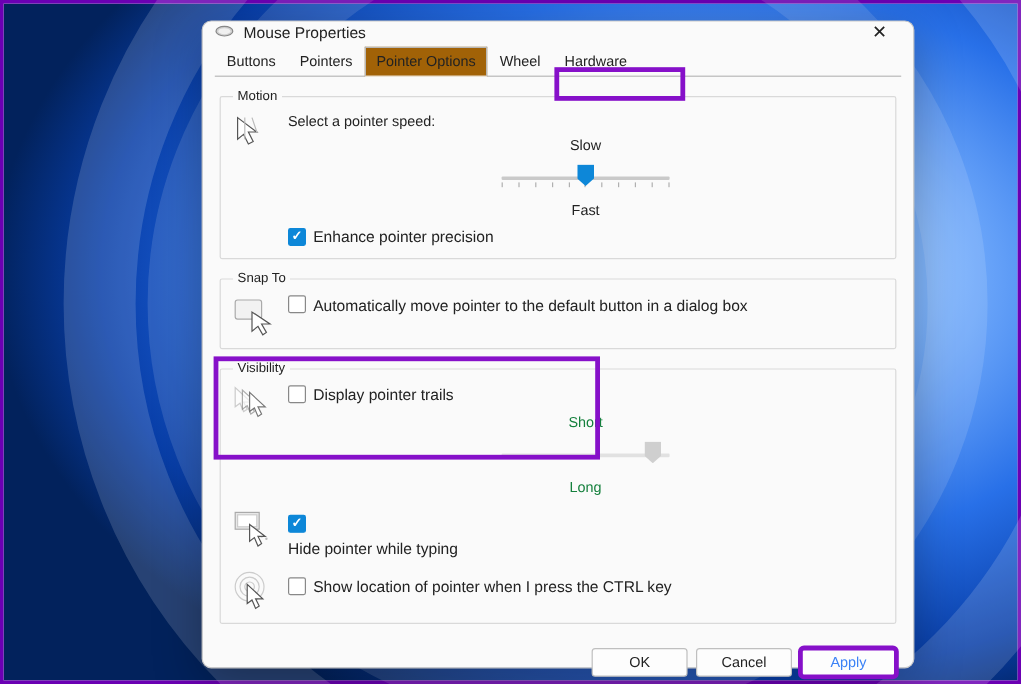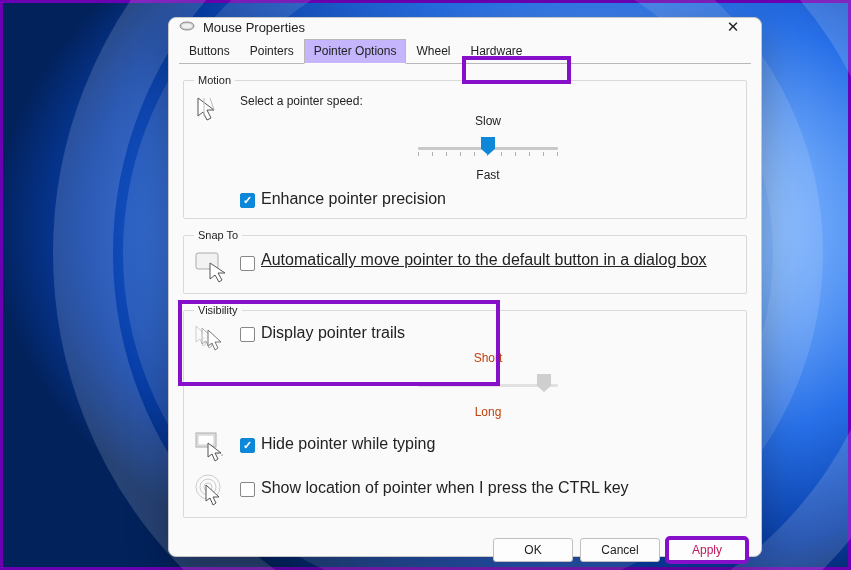--- a/index.html
+++ b/index.html
@@ -23,21 +23,21 @@
   }
   .titlebar .icon { margin-right:8px; }
   .titlebar .title { flex:1; }
   .titlebar .close { width:36px; text-align:center; font-size:15px; color:#222; cursor:default; }
   .tabs { display:flex; padding:0 10px; font-size:12px; margin-top:2px; }
   .tab {
     padding:4px 9px 5px 9px; border:1px solid transparent; border-bottom:none;
     position:relative; top:1px; color:#222; cursor:default; white-space:nowrap;
   }
   .tab.active {
-    background:#c4b5fd; border-color:#b8b8b8; border-bottom:1px solid #fdfdfd;
+    background:#a16207; border-color:#b8b8b8; border-bottom:1px solid #fdfdfd;
     z-index:2;
   }
   .tabarea {
     margin:0 10px; border-top:1px solid #b8b8b8; position:relative; top:0;
   }
   .body {
     flex:1; padding:10px 14px 0 14px; font-size:12px; color:#222;
   }
   fieldset {
     border:1px solid #d9d9d9; border-radius:2px; margin:0 0 10px 0; padding:8px 10px 10px 10px;
@@ -54,37 +54,37 @@
     position:absolute; left:0; right:0; top:9px; height:3px; background:#c9c9c9; border-radius:1px;
   }
   .ticks { position:absolute; left:0; right:0; top:14px; display:flex; justify-content:space-between; }
   .ticks span { width:1px; height:4px; background:#b0b0b0; }
   .thumb {
     position:absolute; top:-1px; width:14px; height:18px; background:#0d87d8;
     clip-path: polygon(0 0,100% 0,100% 65%,50% 100%,0 65%);
     transform:translateX(-50%);
   }
   .thumb.gray { background:#cfcfcf; }
-  .checkbox { display:inline-flex; align-items:flex-end; gap:6px; margin-top:8px; font-size:16px; }
+  .checkbox { display:inline-flex; align-items:flex-start; gap:6px; margin-top:8px; font-size:13px; }
   .cb {
     width:15px; height:15px; border:1px solid #888; border-radius:2px; background:#fff;
     display:inline-flex; align-items:center; justify-content:center; flex:0 0 15px;
   }
   .cb.checked { background:#0d87d8; border-color:#0d87d8; }
   .cb.checked::after { content:"✓"; color:#fff; font-size:11px; line-height:1; font-weight:bold; }
-  .disabled { color:#c2410c; }
+  .disabled { color:#15803d; }
   .footer {
     display:flex; justify-content:flex-end; gap:7px; padding:10px 14px 14px 14px;
   }
   .btn {
     min-width:80px; height:24px; border:1px solid #bfbfbf; background:#fdfdfd;
     font-size:12px; border-radius:3px; padding:0 14px; display:inline-flex;
     align-items:center; justify-content:center; color:#222;
   }
-  .btn.disabled { color:#be185d; }
+  .btn.disabled { color:#3b82f6; }
   .hl-purple { outline:4px solid #8610c9; outline-offset:-2px; }
   .hl-tab {
     position:absolute; border:4px solid #8610c9; pointer-events:none; z-index:5;
   }
 </style>
 </head>
 <body>
 
 <div class="desktop">
   <div class="swirl" style="width:900px;height:900px;left:50px;top:-200px;border-width:60px;"></div>
@@ -161,21 +161,21 @@
         <div class="row">
           <div class="rowicon">
             <svg width="34" height="34" viewBox="0 0 34 34">
               <rect x="2" y="4" width="22" height="16" rx="2" fill="#f2f2f2" stroke="#aaa"></rect>
               <path d="M16 14 L16 30 L21 26 L25 33 L28 31 L24 24 L31 24 Z" fill="#fff" stroke="#555"></path>
             </svg>
           </div>
           <div class="rowcontent">
             <label class="checkbox" style="margin-top:0;">
               <span class="cb"></span>
-              <span style="line-height:1.35;text-decoration:underline;">Automatically move pointer to the default button in a dialog box</span>
+              <span style="line-height:1.35;">Automatically move pointer to the default button in a dialog box</span>
             </label>
           </div>
         </div>
       </fieldset>
 
       <fieldset style="position:relative;">
         <legend>Visibility</legend>
 
         <div class="hl-tab" style="left:-6px; top:-16px; width:322px; height:86px;"></div>
 
@@ -213,21 +213,21 @@
               <g fill="#bbb">
                   <circle cx="20" cy="22" r="1"></circle>
                   <circle cx="24" cy="24" r="1"></circle>
                   <circle cx="28" cy="26" r="1"></circle>
                   <circle cx="22" cy="28" r="1"></circle>
                 </g>
               <path d="M14 14 L14 28 L18 25 L21 32 L24 30 L21 24 L27 24 Z" fill="#fff" stroke="#555"></path>
             </svg>
           </div>
           <div class="rowcontent">
-            <label class="checkbox" style="margin-top:6px;">
+            <label class="checkbox" style="margin-top:6px;flex-direction:column;">
               <span class="cb checked"></span>
               <span>Hide pointer while typing</span>
             </label>
           </div>
         </div>
 
         <div class="row" style="margin-top:10px;">
           <div class="rowicon">
             <svg width="34" height="34" viewBox="0 0 34 34">
               <circle cx="14" cy="14" r="12" fill="none" stroke="#ccc"></circle>

